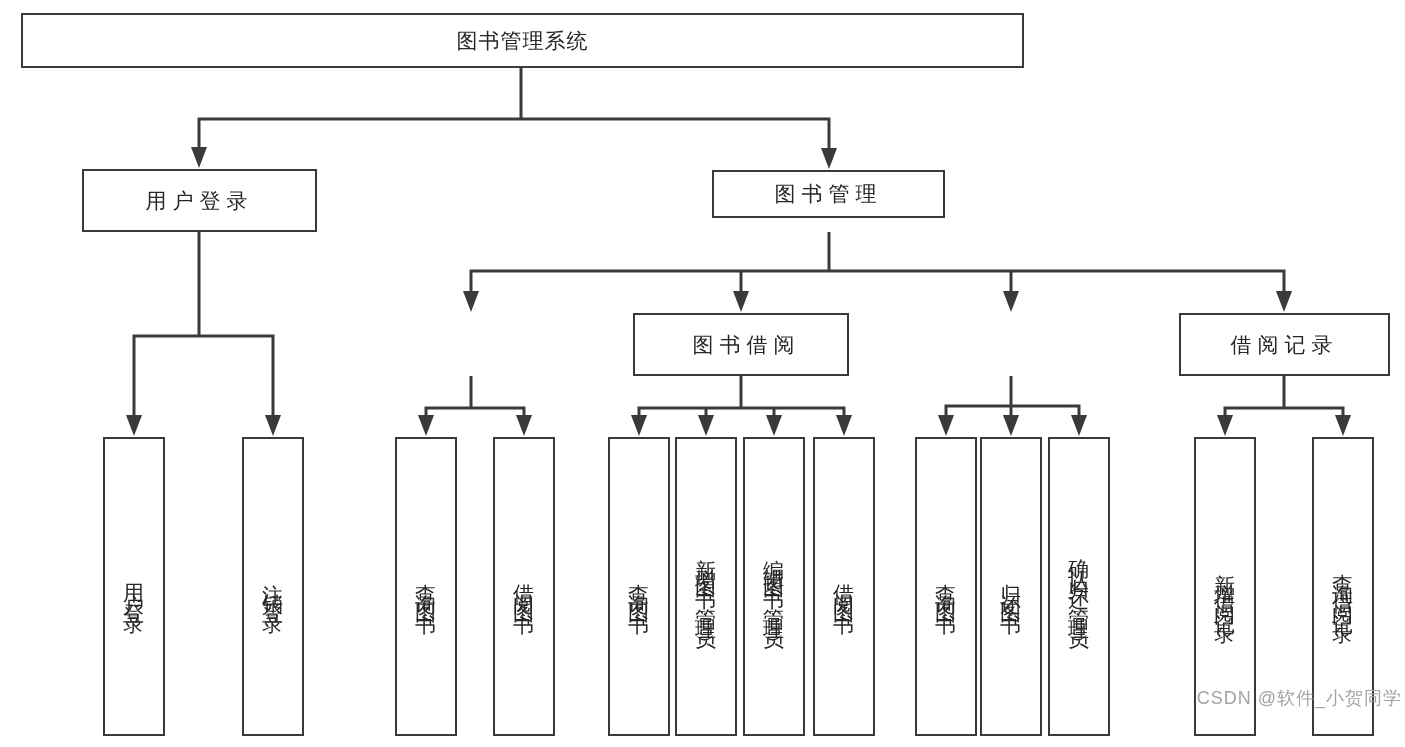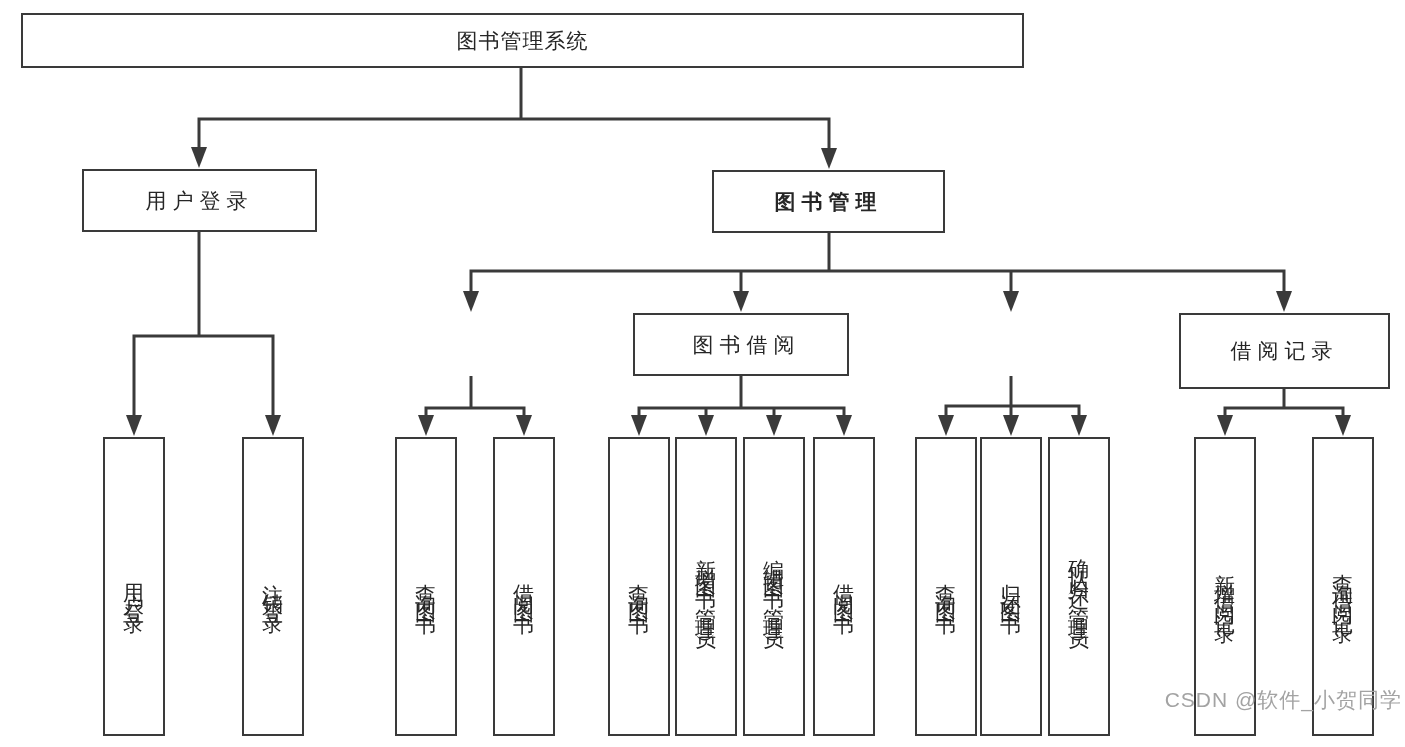--- a/index.html
+++ b/index.html
@@ -43,21 +43,21 @@
   .vbox {
     writing-mode: vertical-rl;
     letter-spacing: 10px;
     line-height: 1;
     font-size: 21px;
   }
   .watermark {
     position: absolute;
     right: 3px;
     top: 686px;
-    font-size: 21px;
+    font-size: 18px;
     letter-spacing: 1px;
     color: #a3a3a3;
     white-space: nowrap;
   }
 </style>
 </head>
 <body>
 
 <div id="canvas">
 
@@ -105,24 +105,24 @@
 
     <line x1="1284" y1="376" x2="1284" y2="408"></line>
     <polyline points="1225,428 1225,408 1343,408 1343,428" fill="none"></polyline>
     <polygon points="1225,436 1217,415 1233,415" stroke="none"></polygon>
     <polygon points="1343,436 1335,415 1351,415" stroke="none"></polygon>
   </svg>
 
   <div class="node hbox title-box" style="left:21px; top:13px; width:1003px; height:55px;">图书管理系统</div>
 
   <div class="node hbox" style="left:82px; top:169px; width:235px; height:63px;">用户登录</div>
-  <div class="node hbox" style="left:712px; top:170px; width:233px; height:63px;font-weight:bold;">图书管理</div>
+  <div class="node hbox" style="left:712px; top:170px; width:233px; height:48px;">图书管理</div>
 
   <div class="node hbox" style="left:633px; top:313px; width:216px; height:63px;padding-left:11px;">图书借阅</div>
-  <div class="node hbox" style="left:1179px; top:313px; width:211px; height:76px;">借阅记录</div>
+  <div class="node hbox" style="left:1179px; top:313px; width:211px; height:63px;">借阅记录</div>
 
   <div class="node vbox" style="left:103px; top:437px; width:62px; height:299px;">用户登录</div>
   <div class="node vbox" style="left:242px; top:437px; width:62px; height:299px;">注销登录</div>
 
   <div class="node vbox" style="left:395px; top:437px; width:62px; height:299px;">查询图书</div>
   <div class="node vbox" style="left:493px; top:437px; width:62px; height:299px;">借阅图书</div>
 
   <div class="node vbox" style="left:608px; top:437px; width:62px; height:299px;">查询图书</div>
   <div class="node vbox" style="left:675px; top:437px; width:62px; height:299px;">新增图书（管理员）</div>
   <div class="node vbox" style="left:743px; top:437px; width:62px; height:299px;">编辑图书（管理员）</div>

